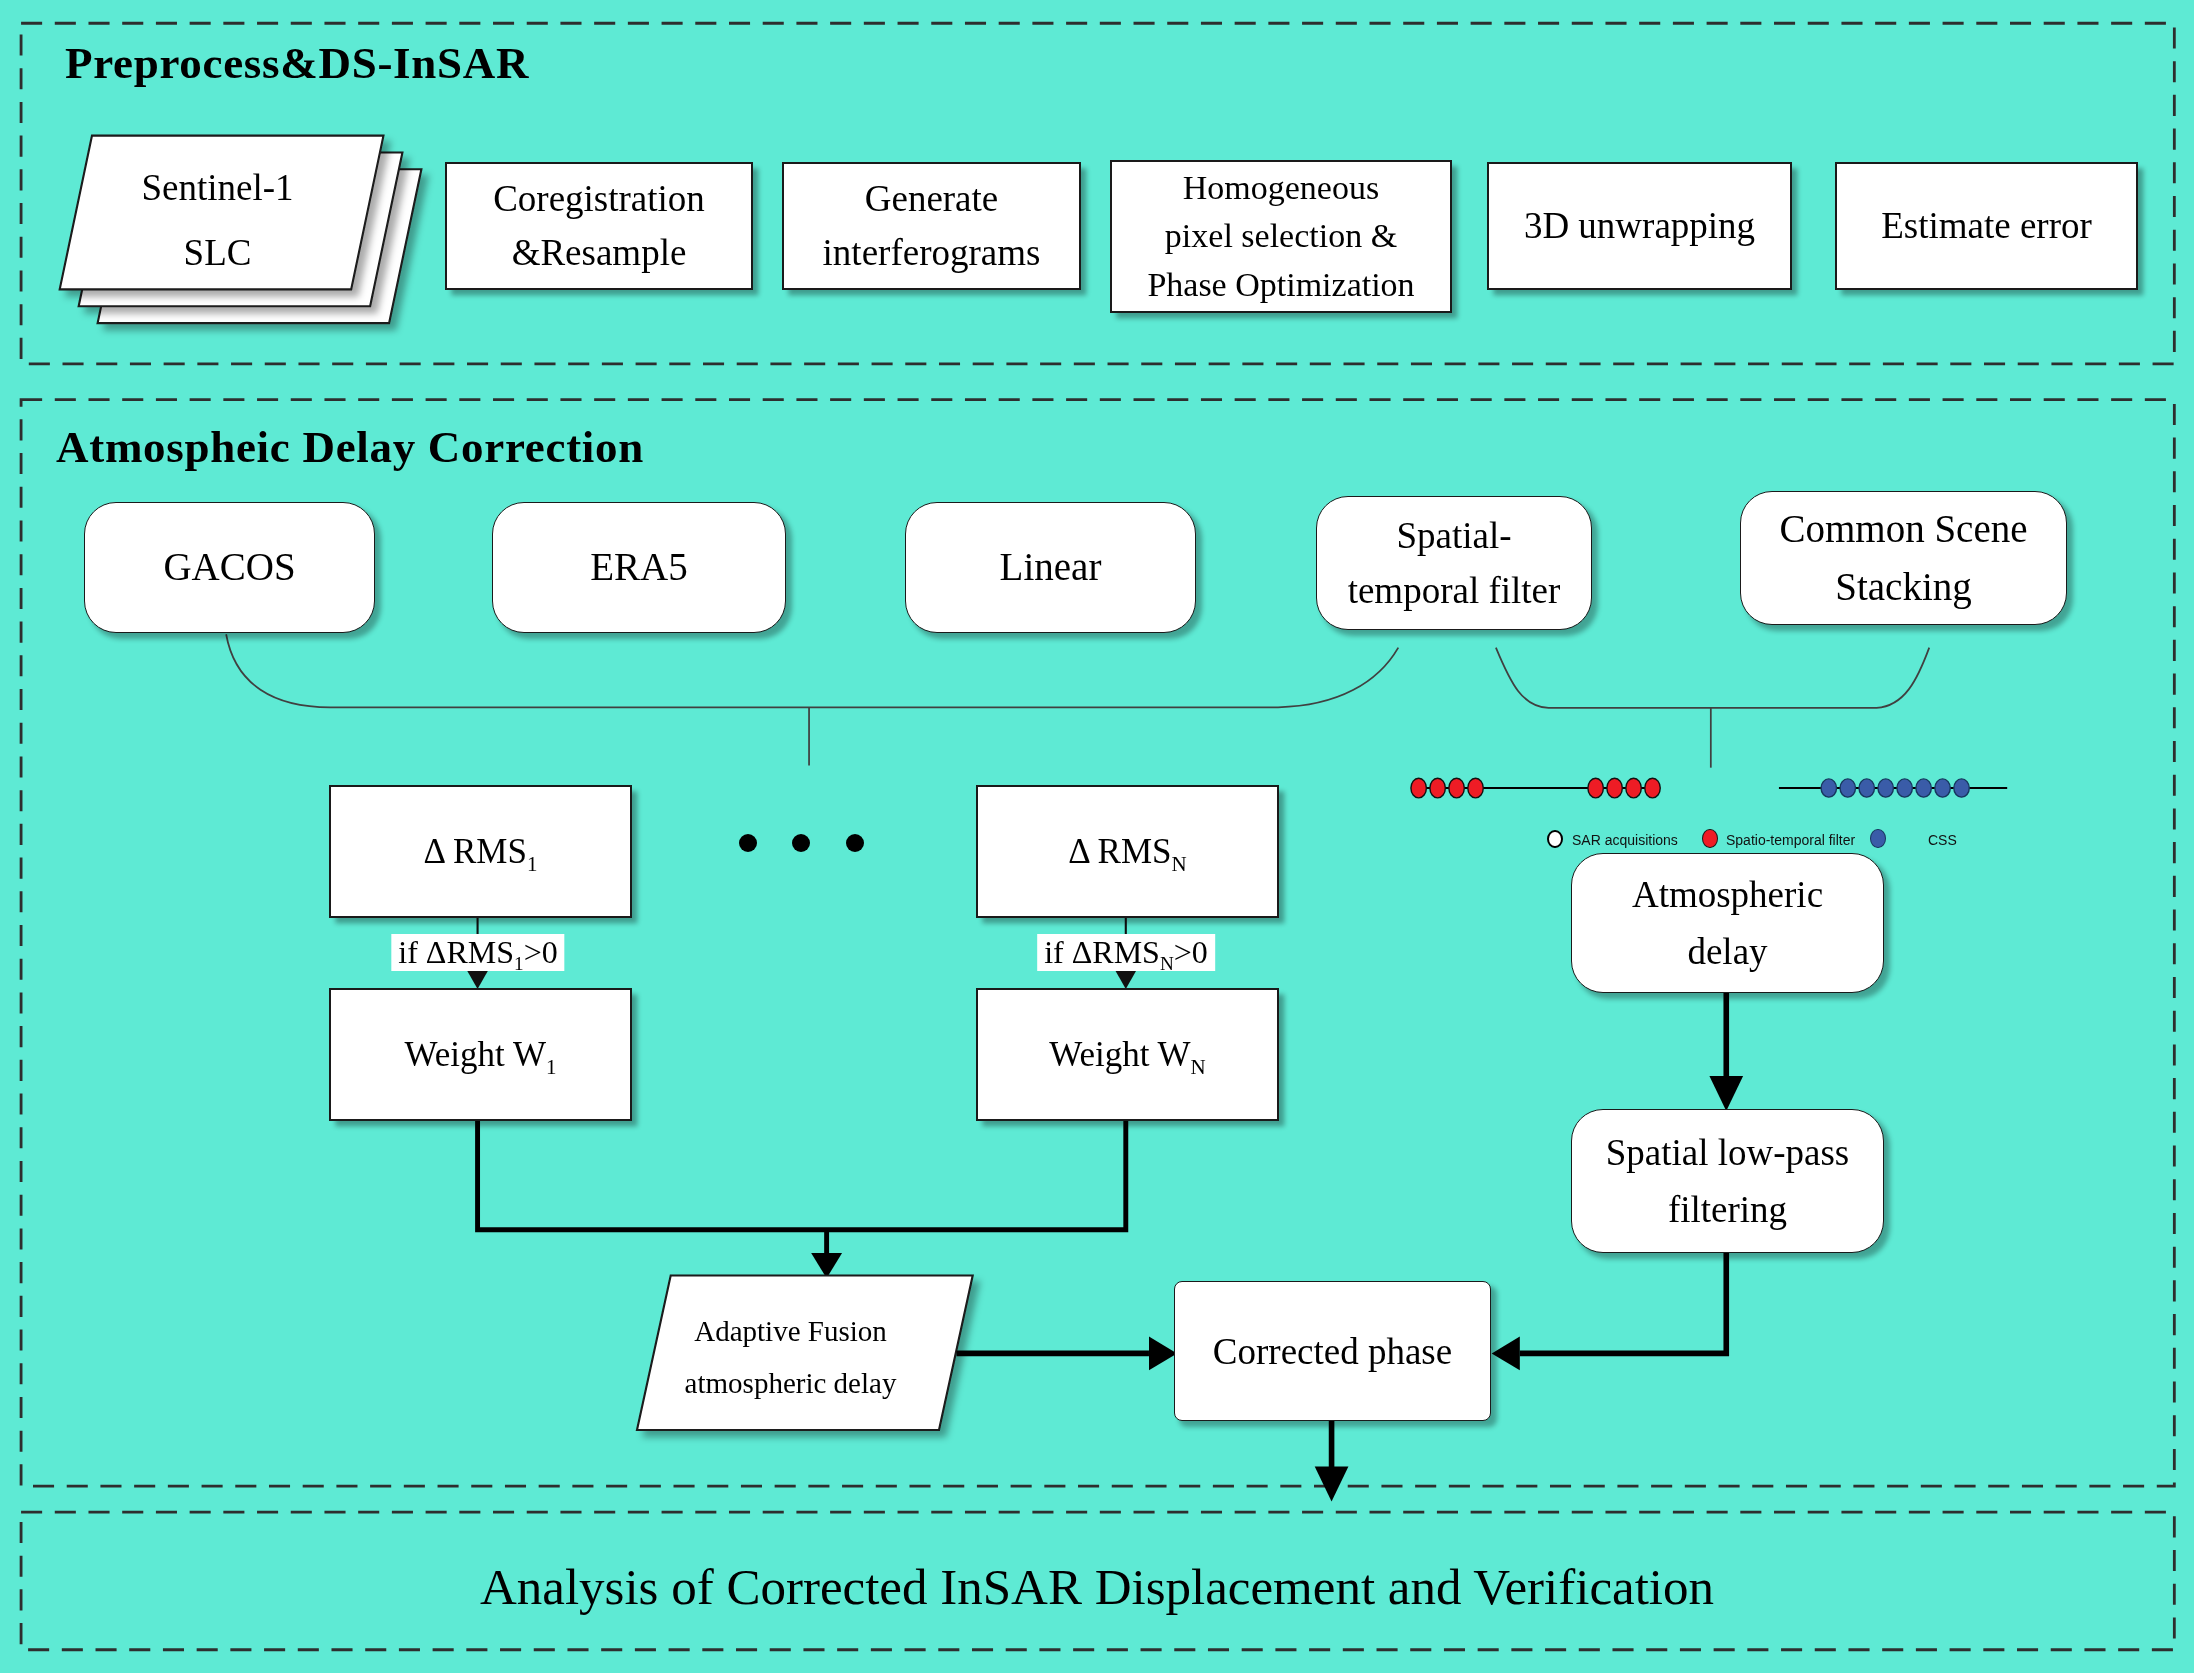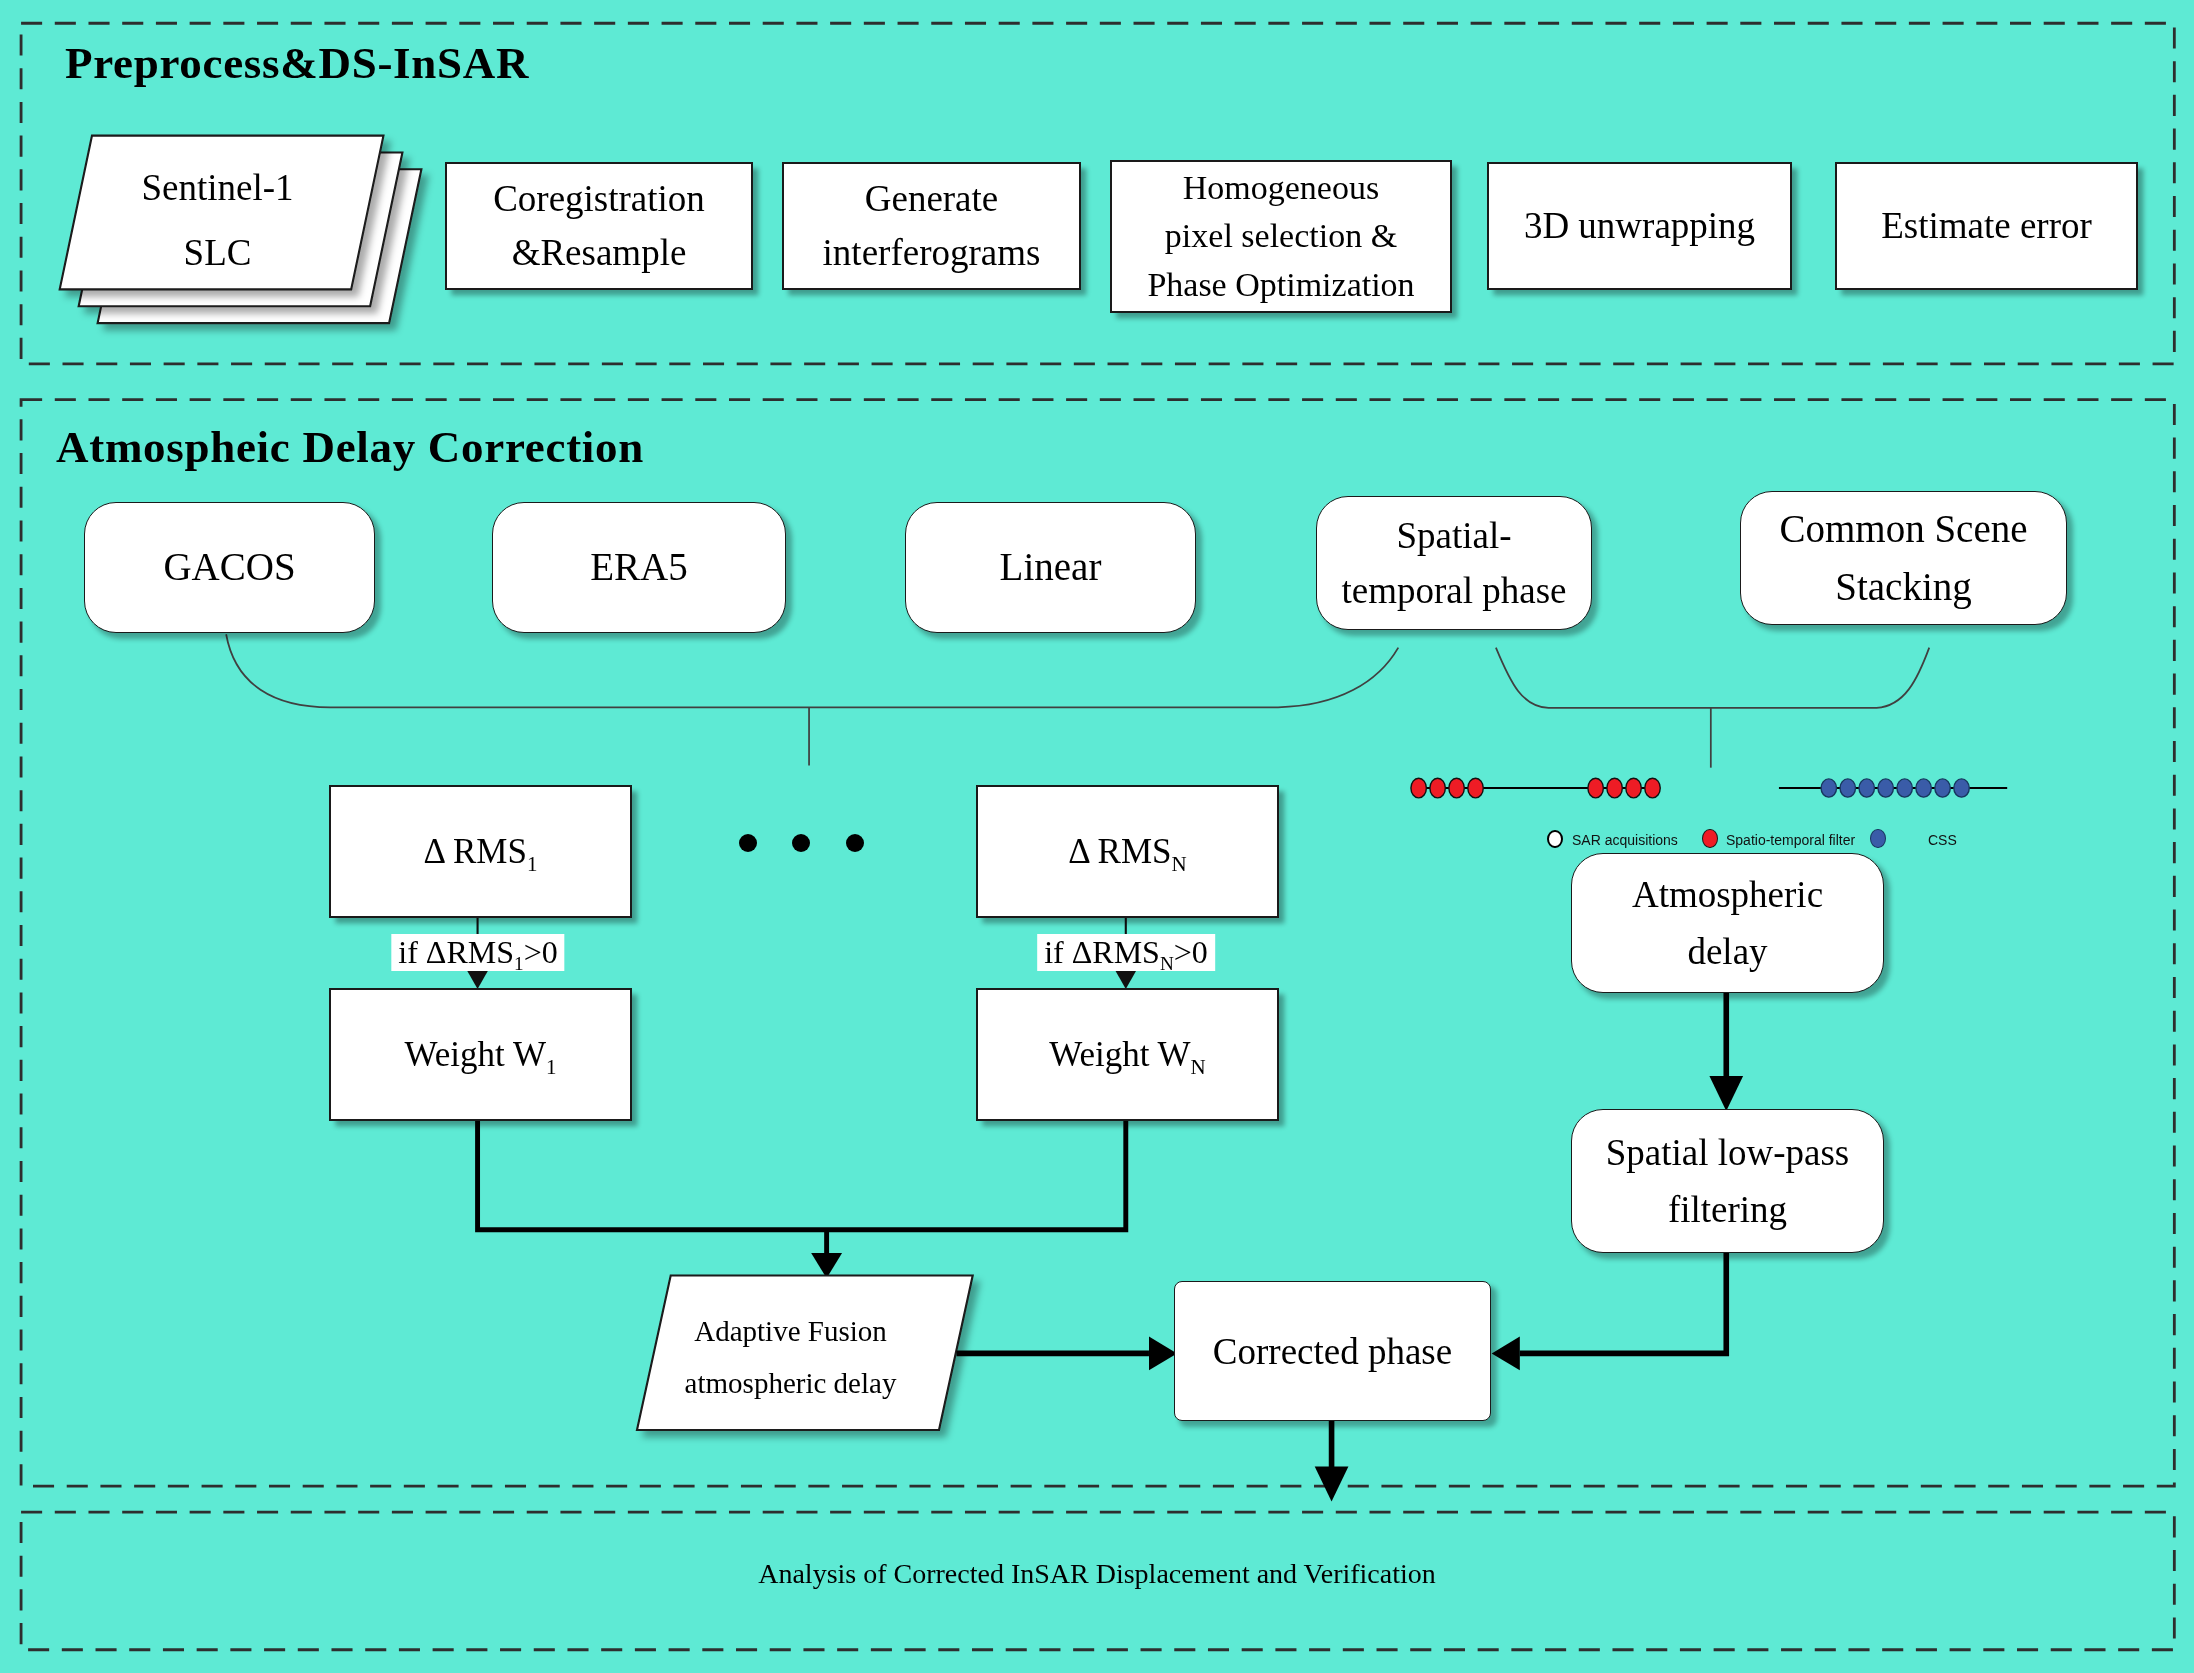--- a/index.html
+++ b/index.html
@@ -17,21 +17,21 @@
   .method{font-size:39px;line-height:1.5;}
   .method.small{font-size:37px;}
   .sq{font-size:35px;}
   .flowbox{font-size:37px;line-height:1.55;}
   sub{font-size:60%;line-height:0;}
   .cond{position:absolute;z-index:3;transform:translateX(-50%);background:#fff;
         padding:0 7px;font-size:32px;white-space:nowrap;}
   .freetext{position:absolute;z-index:3;text-align:center;white-space:pre-line;}
   .slc-text{font-size:37px;line-height:1.75;z-index:3;}
   .fusion-label{font-size:29px;line-height:1.8;z-index:3;}
-  .analysis-title{font-size:28px;z-index:3;text-align:center;}
+  .analysis-title{font-size:51px;z-index:3;text-align:center;}
   .dot{position:absolute;z-index:3;width:18px;height:18px;border-radius:50%;background:#000;}
   .lm{position:absolute;z-index:3;border-radius:50%;box-sizing:border-box;}
   .lm.open{width:15.5px;height:18px;border:2.5px solid #000;background:#fff;}
   .lm.red{width:15.5px;height:19px;border:1.8px solid #1a1a1a;background:#ee1c25;}
   .lm.blue{width:15.5px;height:19px;border:1.8px solid #17375e;background:#3a5ca8;}
   .ltext{position:absolute;z-index:3;font-family:"Liberation Sans","DejaVu Sans",sans-serif;
          font-size:14px;color:#111;white-space:nowrap;}
 </style>
 </head>
 <body>
@@ -131,21 +131,21 @@
 Phase Optimization</div>
   <div class="box step" style="left:1487px;top:162px;width:301px;height:124px;">3D unwrapping</div>
   <div class="box step" style="left:1835px;top:162px;width:299px;height:124px;">Estimate error</div>
 
   <div class="sec-title" style="left:56px;top:421px;">Atmospheic Delay Correction</div>
 
   <div class="box round method" style="left:84px;top:502px;width:289px;height:129px;">GACOS</div>
   <div class="box round method" style="left:492px;top:502px;width:292px;height:129px;">ERA5</div>
   <div class="box round method" style="left:905px;top:502px;width:289px;height:129px;">Linear</div>
   <div class="box round method small" style="left:1316px;top:496px;width:274px;height:132px;">Spatial-
-temporal phase</div>
+temporal filter</div>
   <div class="box round method" style="left:1740px;top:491px;width:325px;height:132px;">Common Scene
 Stacking</div>
 
   <div class="box sq" style="left:329px;top:785px;width:299px;height:129px;">
     <span><span>Δ RMS</span><sub>1</sub></span>
   </div>
 
   <div class="dot" style="left:739px;top:834px;"></div>
   <div class="dot" style="left:792px;top:834px;"></div>
   <div class="dot" style="left:846px;top:834px;"></div>

